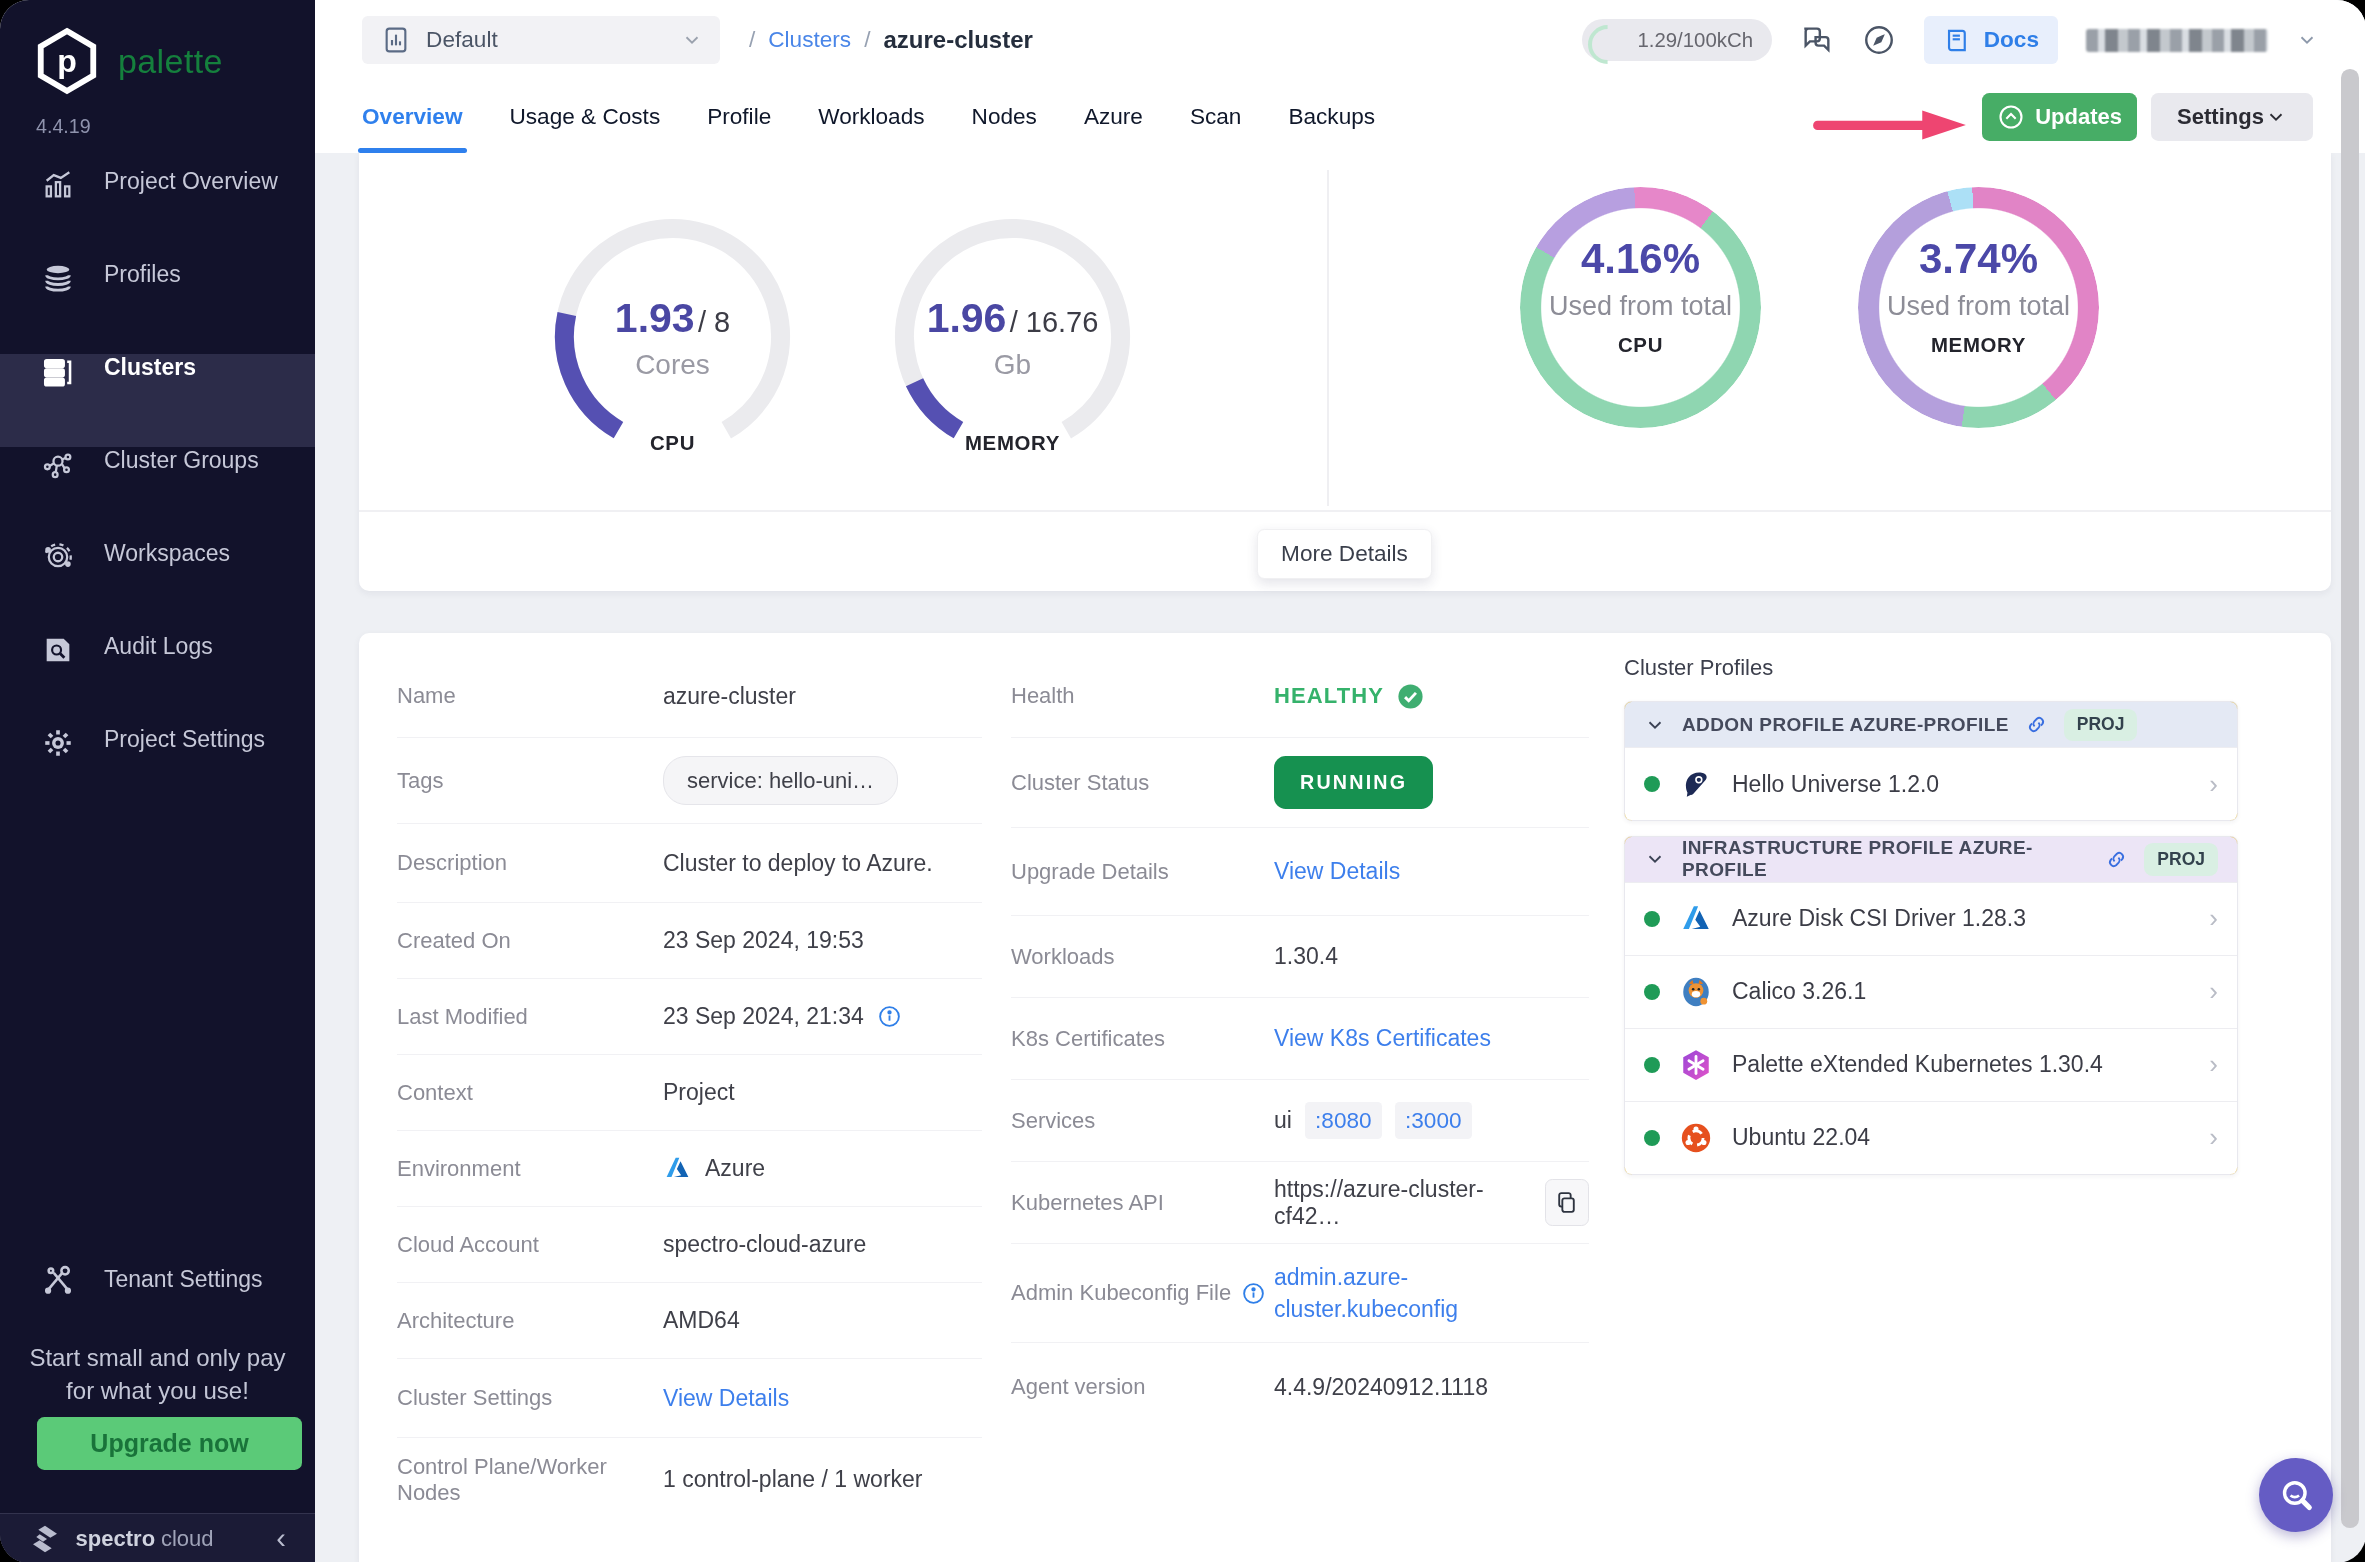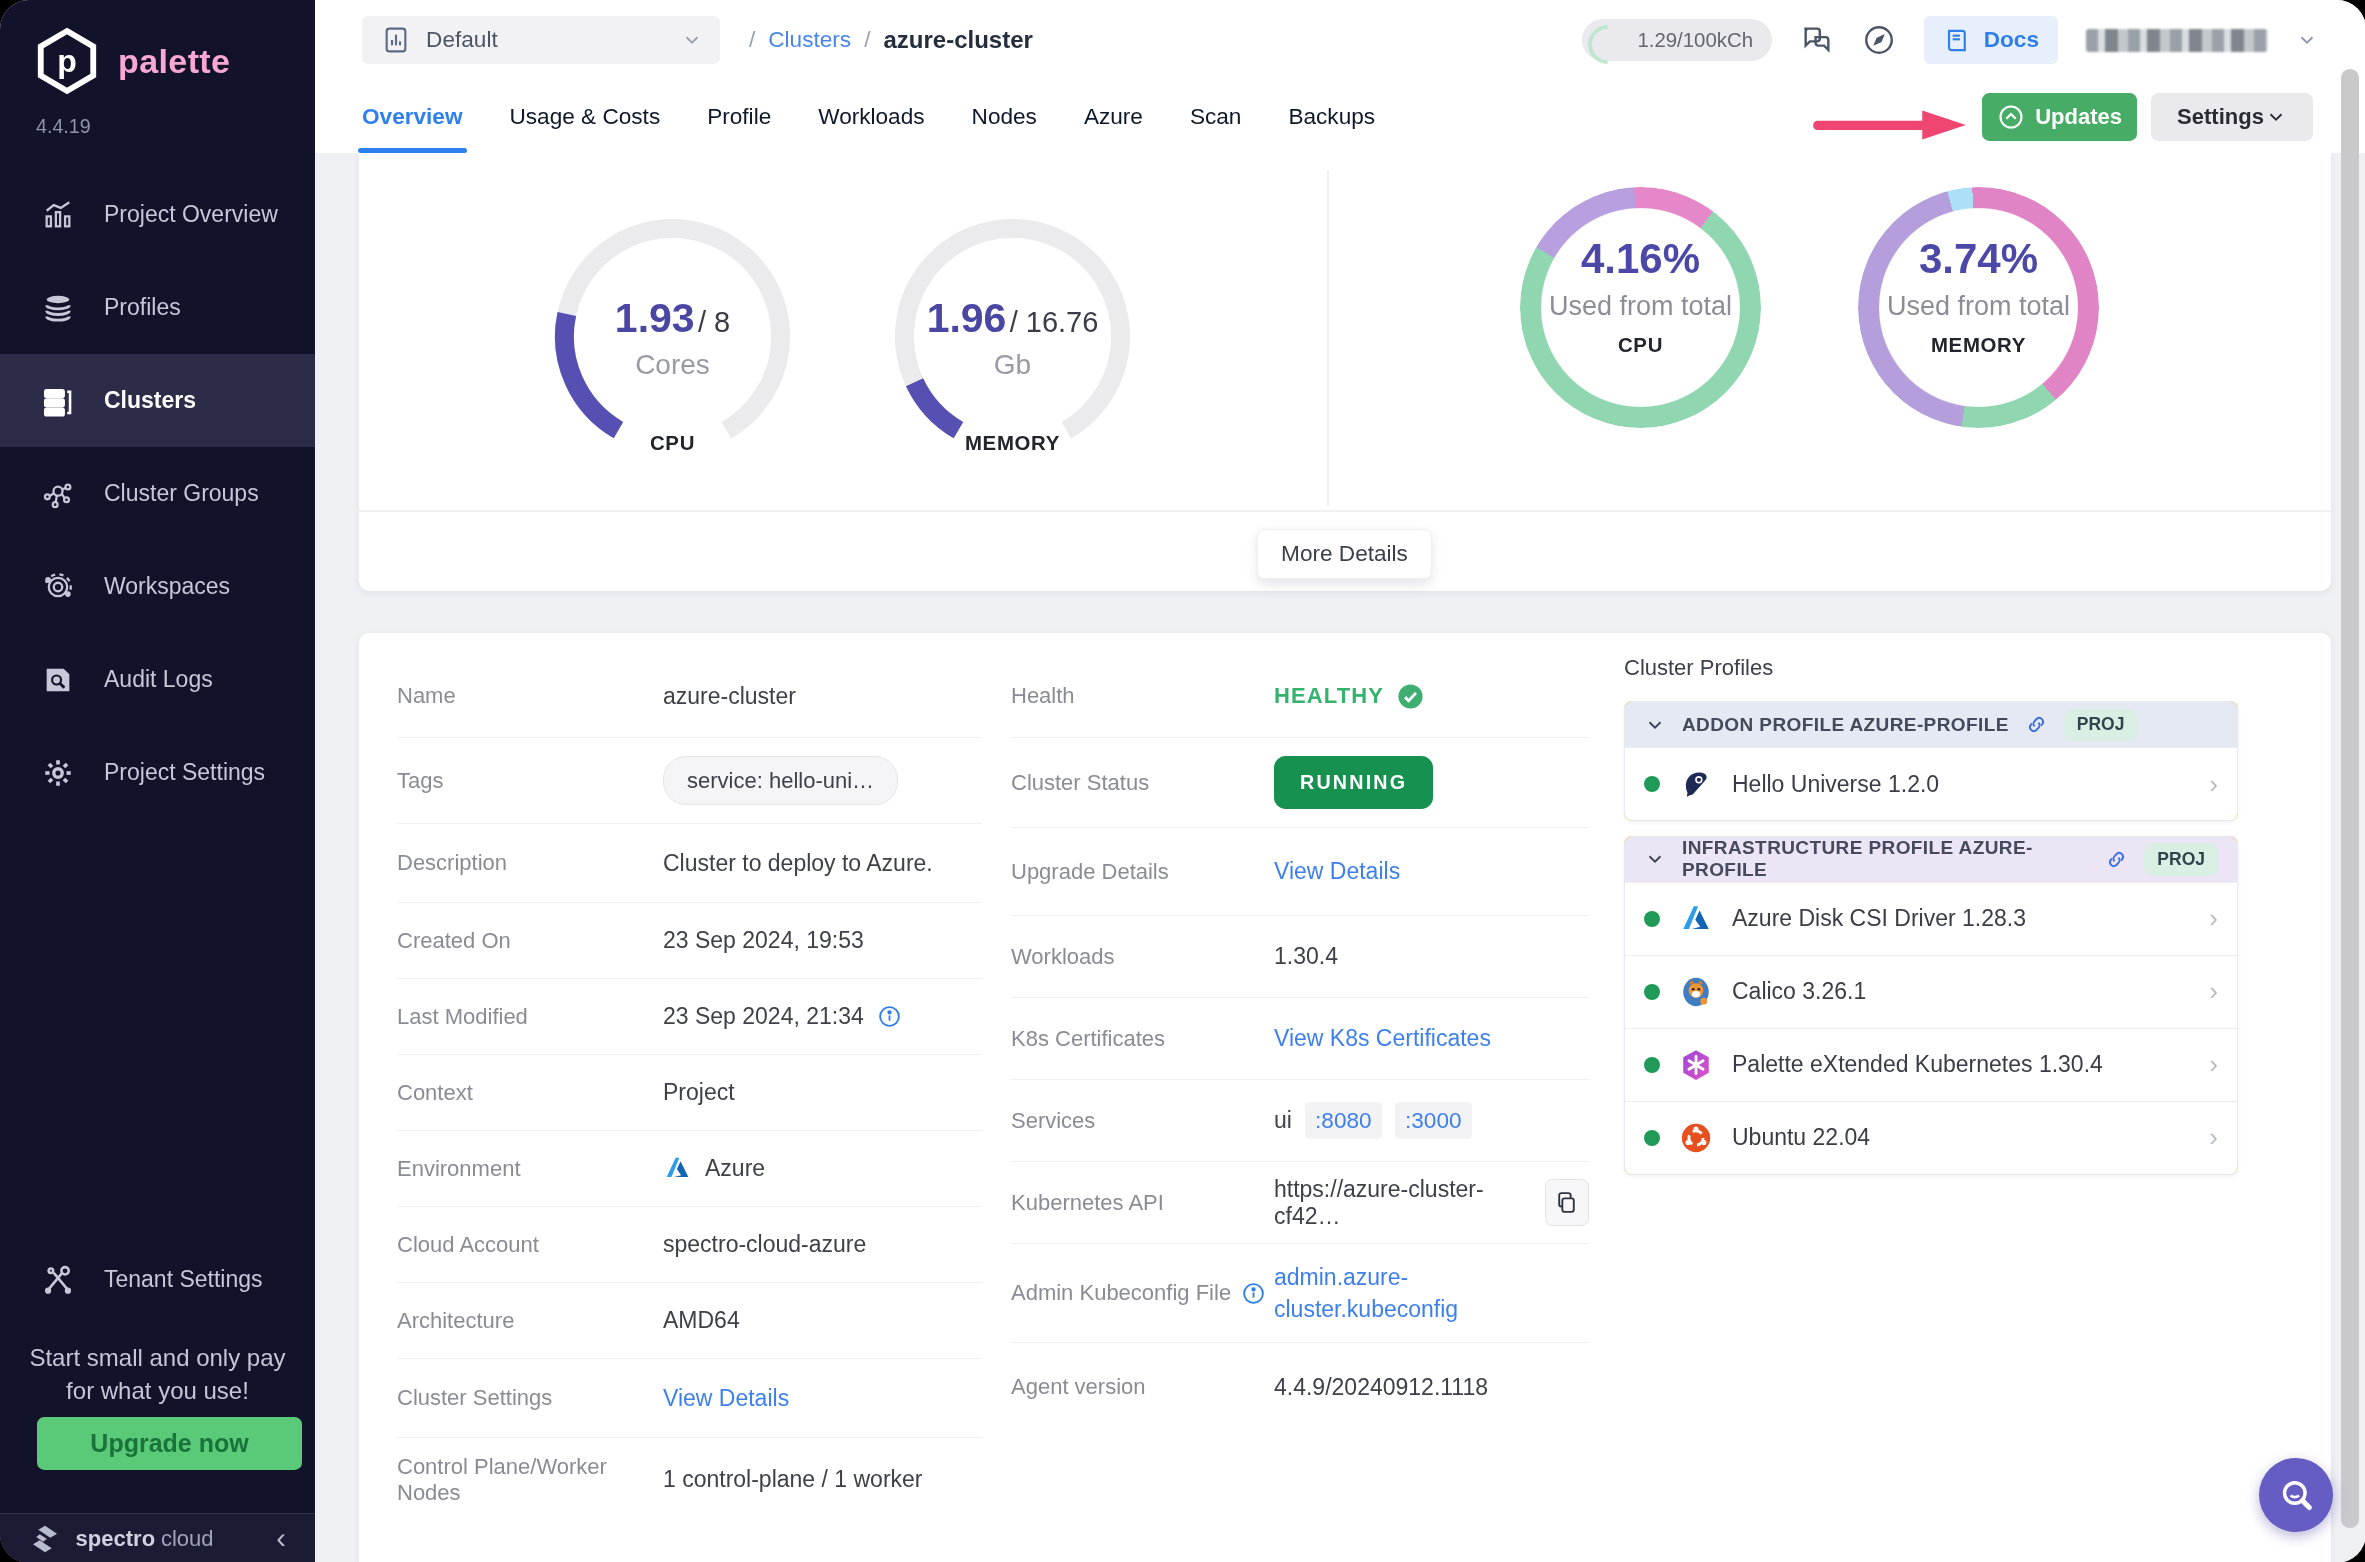--- a/index.html
+++ b/index.html
@@ -3,24 +3,24 @@
 <meta charset="utf-8">
 <style>
   * { margin:0; padding:0; box-sizing:border-box; }
   html,body { background:#000; font-family:"Liberation Sans", sans-serif; }
   .app { position:relative; width:2366px; height:1563px; background:#eef0f4;
          border-radius:29px; overflow:hidden; }
 
   
   .sidebar { position:absolute; left:0; top:0; width:315px; height:1563px; background:#12122b; z-index:5; }
   .logo-row { position:absolute; left:32px; top:26px; display:flex; align-items:center; gap:16px; }
-  .logo-row .brand { color:#f9a8d4; font-size:34px; font-weight:700; letter-spacing:0.4px; }
+  .logo-row .brand { color:#15803d; font-size:34px; font-weight:400; letter-spacing:0.4px; }
   .version { position:absolute; left:36px; top:115px; color:#8f93ad; font-size:19.7px; }
   .nav { position:absolute; left:0; top:168px; width:315px; }
-  .nav-item { height:93px; display:flex; align-items:center; gap:29px; padding-left:41px; cursor:pointer; }
+  .nav-item { height:93px; display:flex; gap:29px; padding-left:41px; cursor:pointer; }
   .nav-item .nlabel { color:#c6c8d8; font-size:23px; }
   .nav-item.active { background:#2c2c49; }
   .nav-item.active .nlabel { color:#fff; font-weight:700; }
   .tenant { position:absolute; left:0; top:1233px; width:315px; height:93px; display:flex; align-items:center; gap:29px; padding-left:41px; }
   .tenant .nlabel { color:#c6c8d8; font-size:23px; }
   .promo { position:absolute; left:0; top:1341px; width:315px; text-align:center; color:#c3c6d6; font-size:24px; line-height:33px; }
   .upgrade-btn { position:absolute; left:37px; top:1417px; width:265px; height:53px; background:#5bca78; color:#19733a;
                  font-size:25px; font-weight:700; border:none; border-radius:7.3px; cursor:pointer; font-family:inherit; }
   .side-footer { position:absolute; left:0; bottom:0; width:315px; height:50px; background:#1b1b36; border-top:0.7px solid #33334e;
                  display:flex; align-items:center; padding:0 29px; gap:14.6px; }

